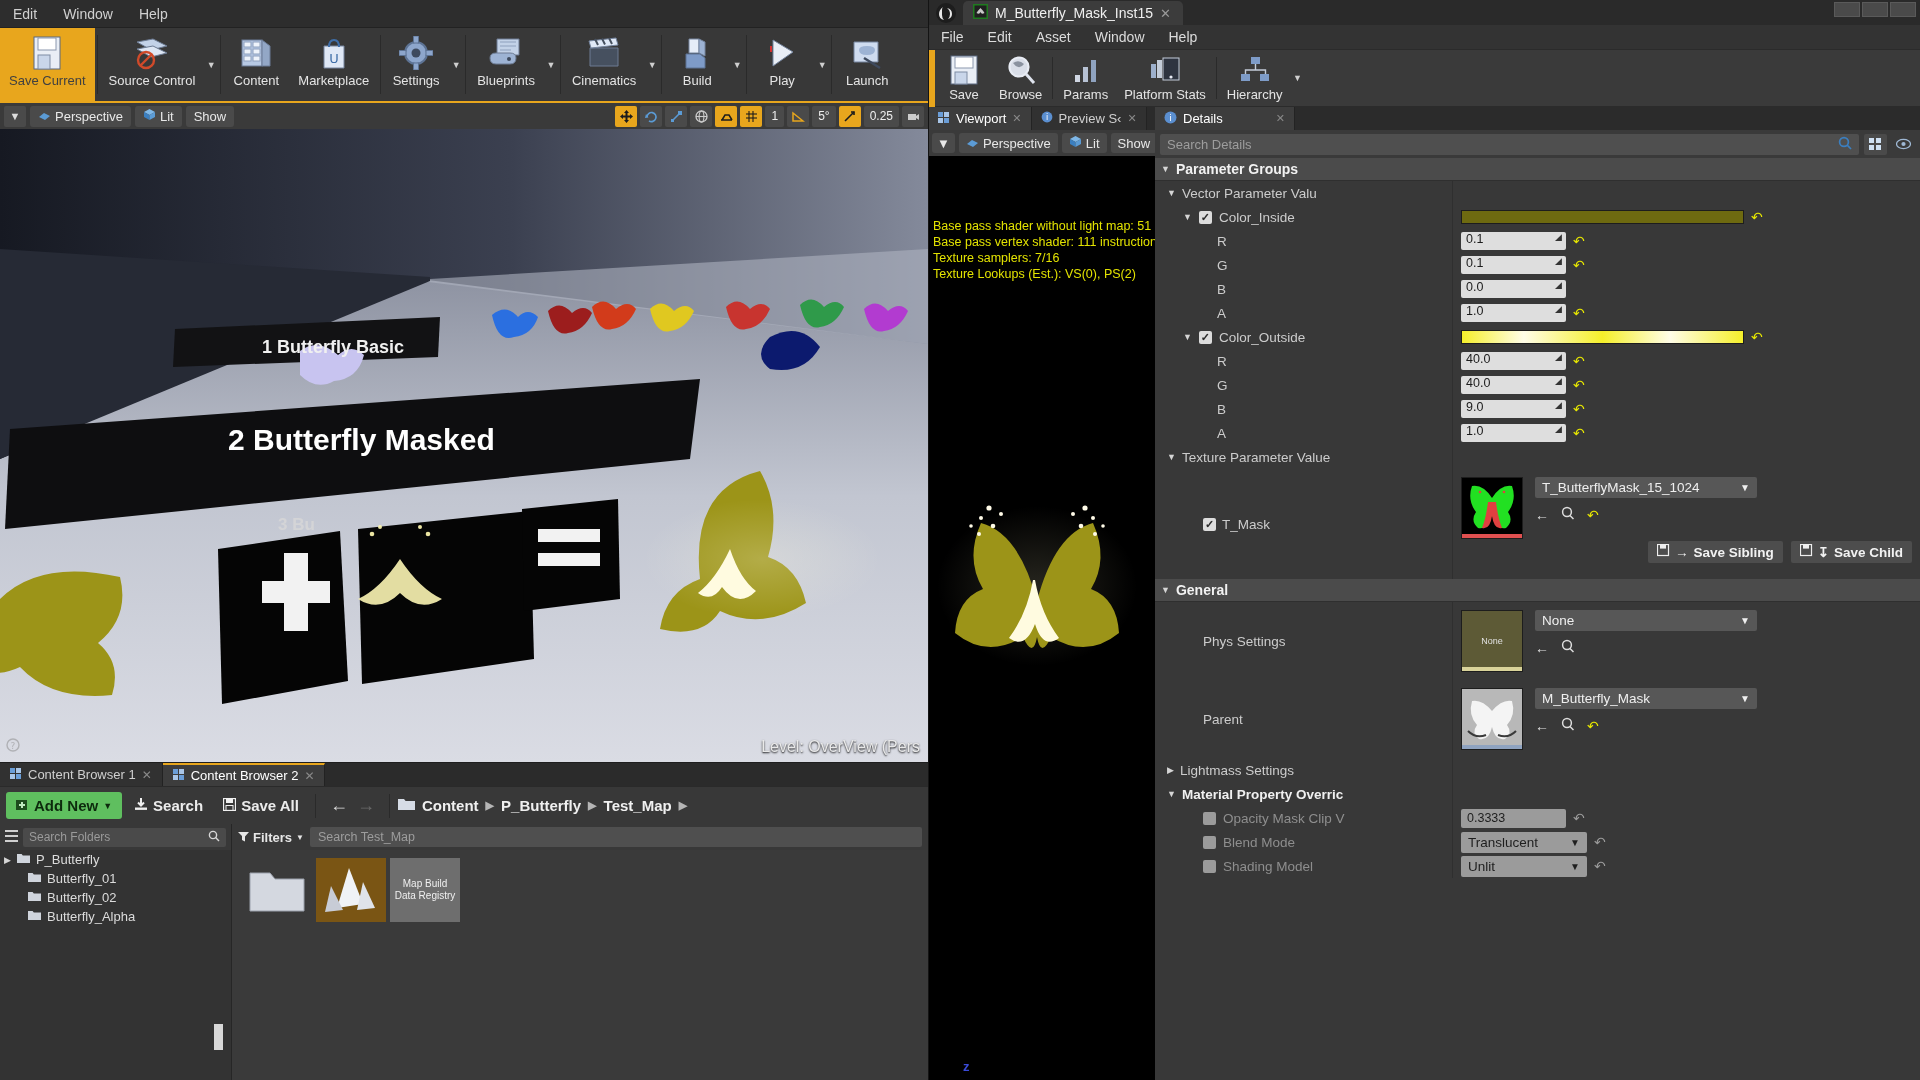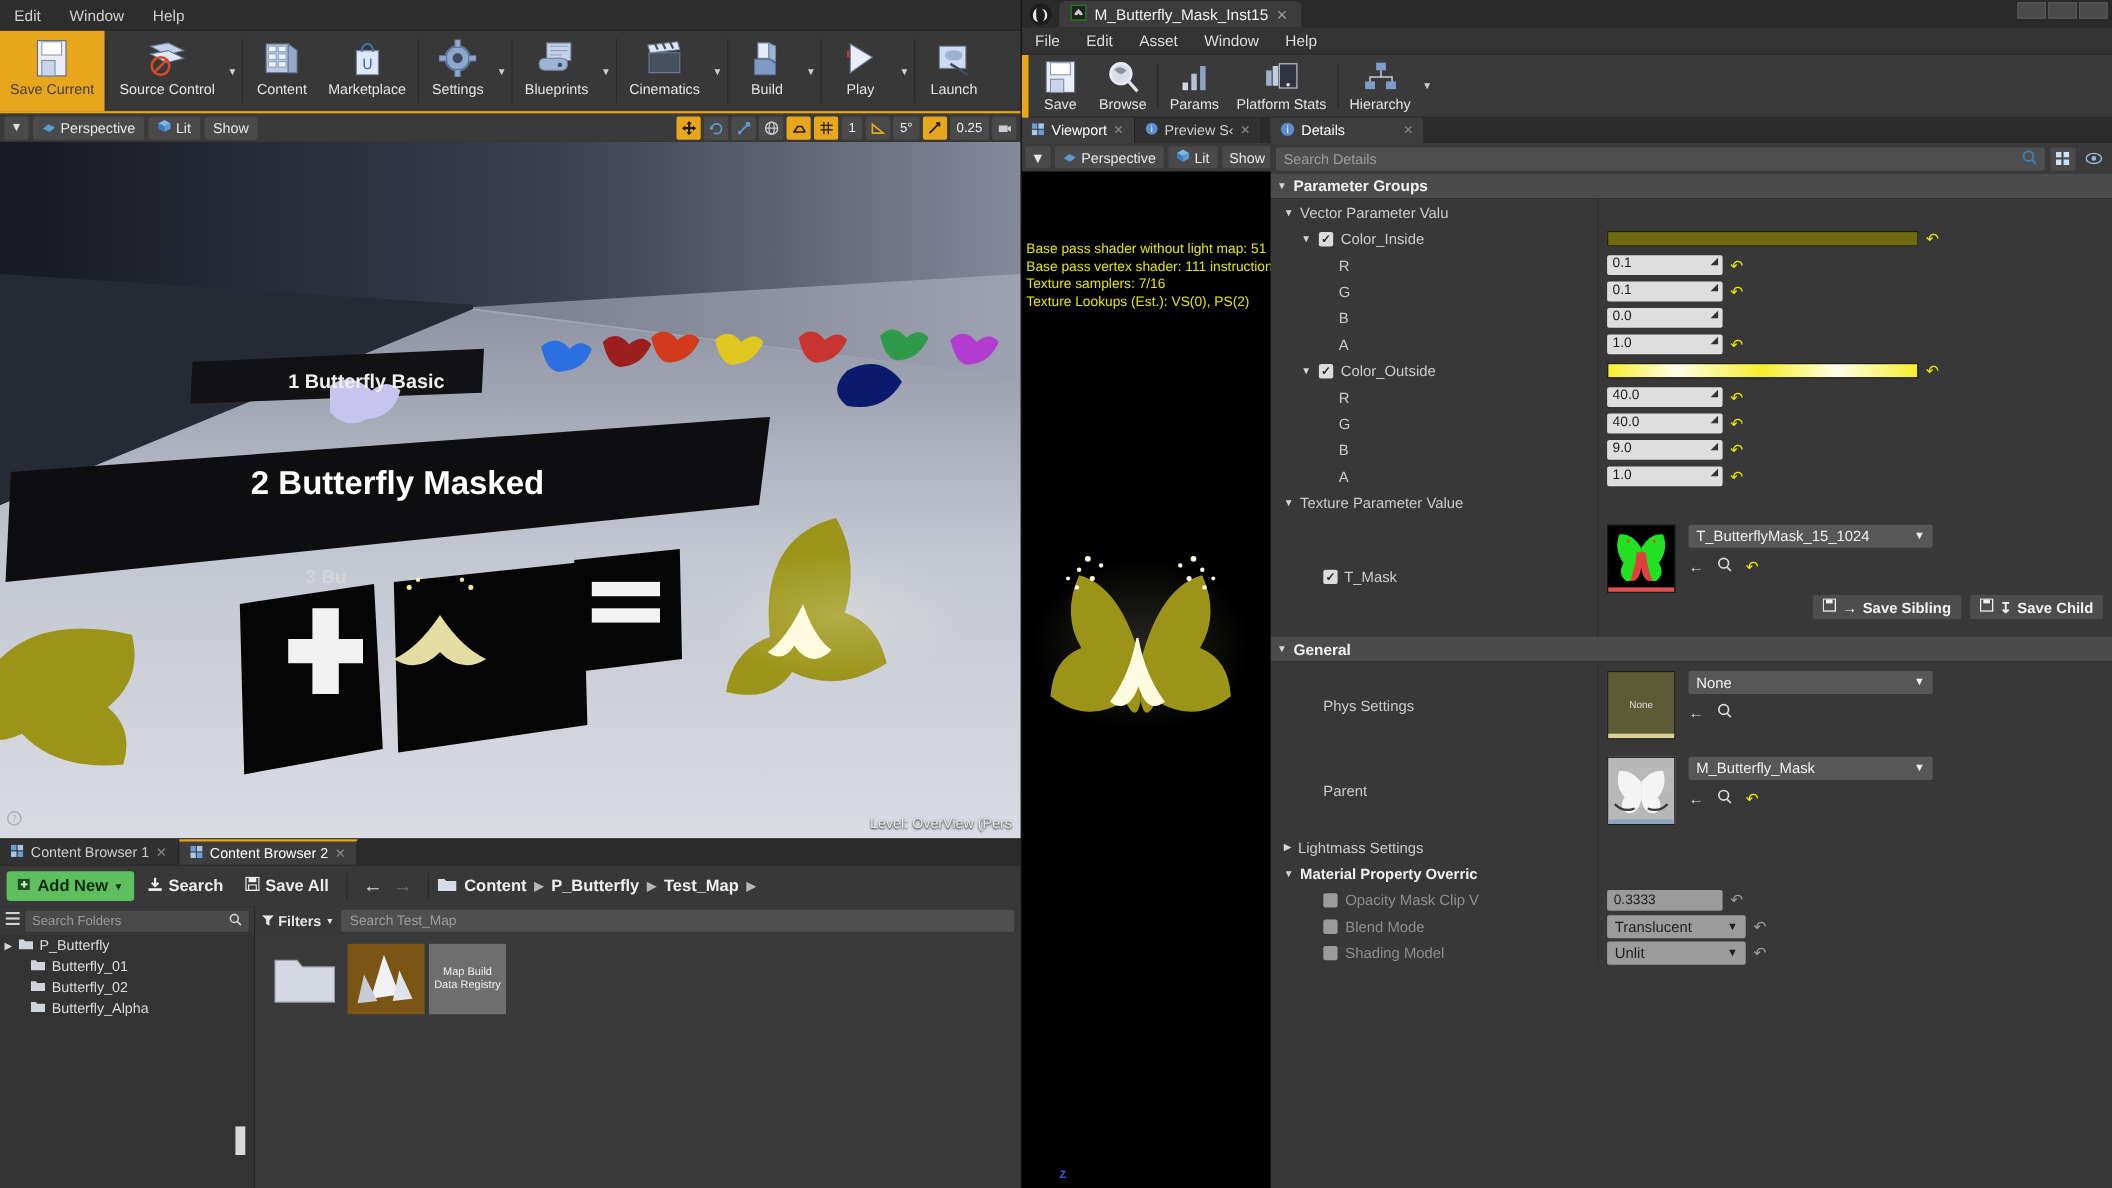--- a/index.html
+++ b/index.html
@@ -32,21 +32,21 @@
   .vpchip.plain { background:#4a4a4a; }
   .vpright { position:absolute; right:4px; display:flex; align-items:center; gap:3px; }
   .vsq { width:22px; height:21px; background:#4a4a4a; border-radius:2px; display:flex;
     align-items:center; justify-content:center; font-size:11px; color:#ddd; }
   .vsq.on { background:#e8a61d; color:#222; }
   .vfield { background:#4a4a4a; border-radius:2px; height:21px; padding:0 6px; font-size:12px;
     display:flex; align-items:center; color:#eee; }
 
   .viewport3d { position:relative; height:633px; overflow:hidden;
      background:linear-gradient(170deg,#111318 0%,#23262e 18%,#4a4f5c 36%,#8f94a3 58%,#b9bdc9 78%,#cfd2db 100%); }
-  .vp-level { position:absolute; right:8px; bottom:6px; font-size:13px; color:#e9e9e9;
+  .vp-level { position:absolute; right:8px; bottom:6px; font-size:16px; color:#e9e9e9;
     text-shadow:0 1px 2px #000; }
 
   .cb-tabs { height:24px; background:#2b2b2b; display:flex; align-items:flex-end; border-top:1px solid #1e1e1e;}
   .cbtab { display:flex; align-items:center; gap:6px; height:23px; padding:0 10px; font-size:13px;
     background:#313131; color:#cfcfcf; border-right:1px solid #222; }
   .cbtab.sel { background:#3d3d3d; color:#fff; border-top:2px solid #e8a61d;margin-top:32px; }
   .cbtab .x { color:#8a8a8a; font-size:12px; }
 
   .cb-toolbar { height:38px; background:#383838; display:flex; align-items:center; padding:0 6px; gap:4px;
      border-top:1px solid #2a2a2a; }

